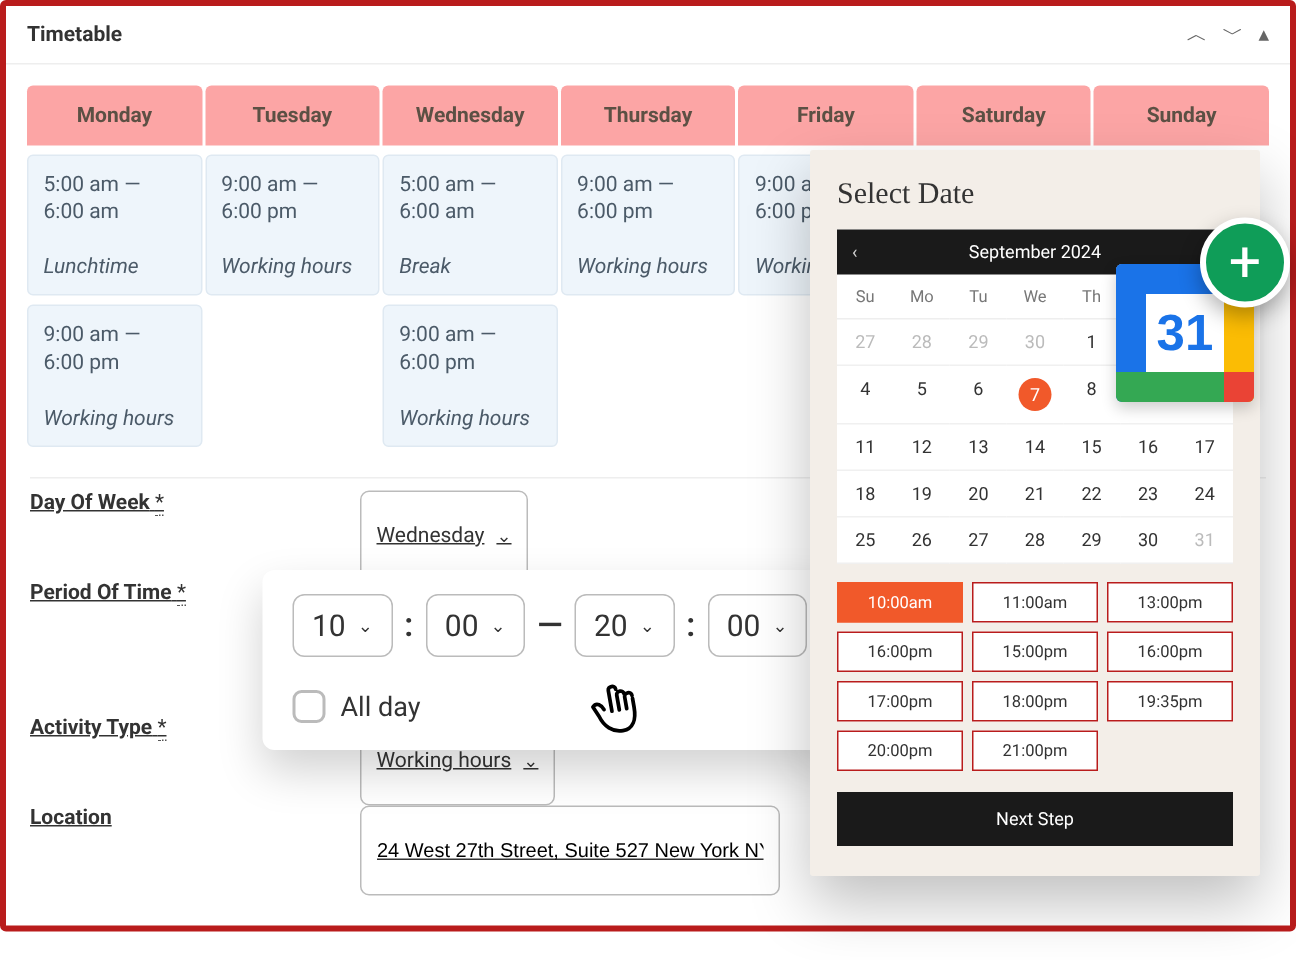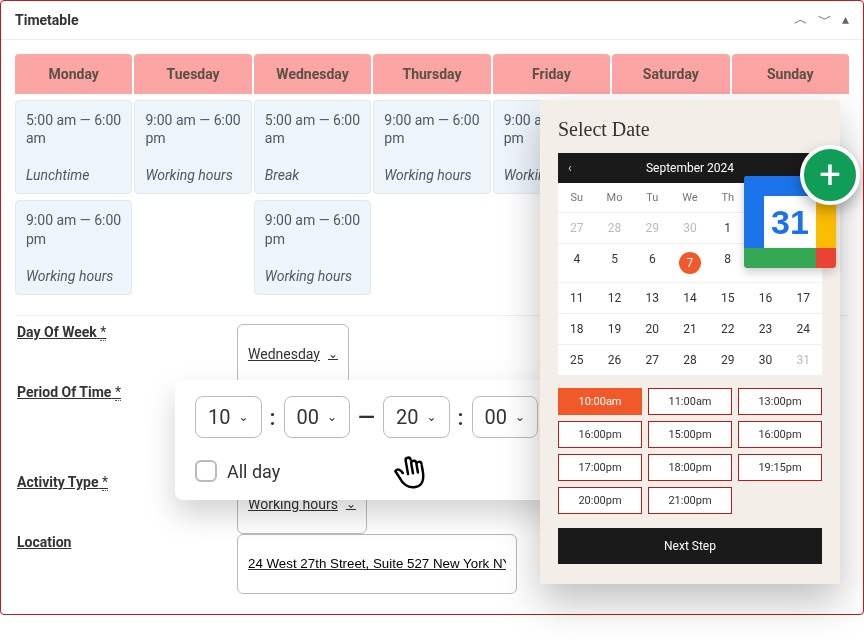--- a/index.html
+++ b/index.html
@@ -1,18 +1,18 @@
 <!DOCTYPE html>
 <html><head>
 <meta charset="utf-8">
 <style>
   * { box-sizing: border-box; margin: 0; padding: 0; }
   body { font-family: -apple-system, BlinkMacSystemFont, "Segoe UI", Roboto, Arial, sans-serif; font-size: 14px; color: #333; background: #fff; width: 864px; height: 640px; overflow: hidden; position: relative; }
 
-  .panel { border: 1px solid #b91c1c; border-radius: 4px; }
+  .panel { border: 4px solid #b91c1c; border-radius: 4px; }
   .panel-header { display: flex; align-items: center; justify-content: space-between; padding: 10px 14px; border-bottom: 1px solid #eee; }
   .panel-title { font-weight: 700; }
   .panel-actions { display: flex; gap: 10px; color: #666; }
   .panel-actions span { cursor: pointer; }
 
   .timetable { display: flex; padding: 14px 14px 6px 14px; gap: 2px; }
   .day-col { flex: 1; min-width: 0; }
   .day-head { background: #fca5a5; color: #5c5044; font-weight: 700; text-align: center; padding: 12px 4px; border-radius: 4px 4px 0 0; }
   .slot { background: #eef5fb; border: 1px solid #dfe9f2; border-radius: 4px; padding: 10px 10px; margin-top: 6px; color: #4b5a68; }
   .slot .time { font-size: 14px; line-height: 1.3; }
@@ -263,21 +263,21 @@
   </div>
   <div class="dp-times" id="dp-times">
       <div class="dp-time sel">10:00am</div>
       <div class="dp-time">11:00am</div>
       <div class="dp-time">13:00pm</div>
       <div class="dp-time">16:00pm</div>
       <div class="dp-time">15:00pm</div>
       <div class="dp-time">16:00pm</div>
       <div class="dp-time">17:00pm</div>
       <div class="dp-time">18:00pm</div>
-      <div class="dp-time">19:15pm</div>
+      <div class="dp-time">19:35pm</div>
       <div class="dp-time">20:00pm</div>
       <div class="dp-time">21:00pm</div>
     </div>
   <div class="dp-actions">
     <div class="dp-btn primary">Next Step</div>
   </div>
 </div>
 
 <div class="gcal">
   <div class="tile">

